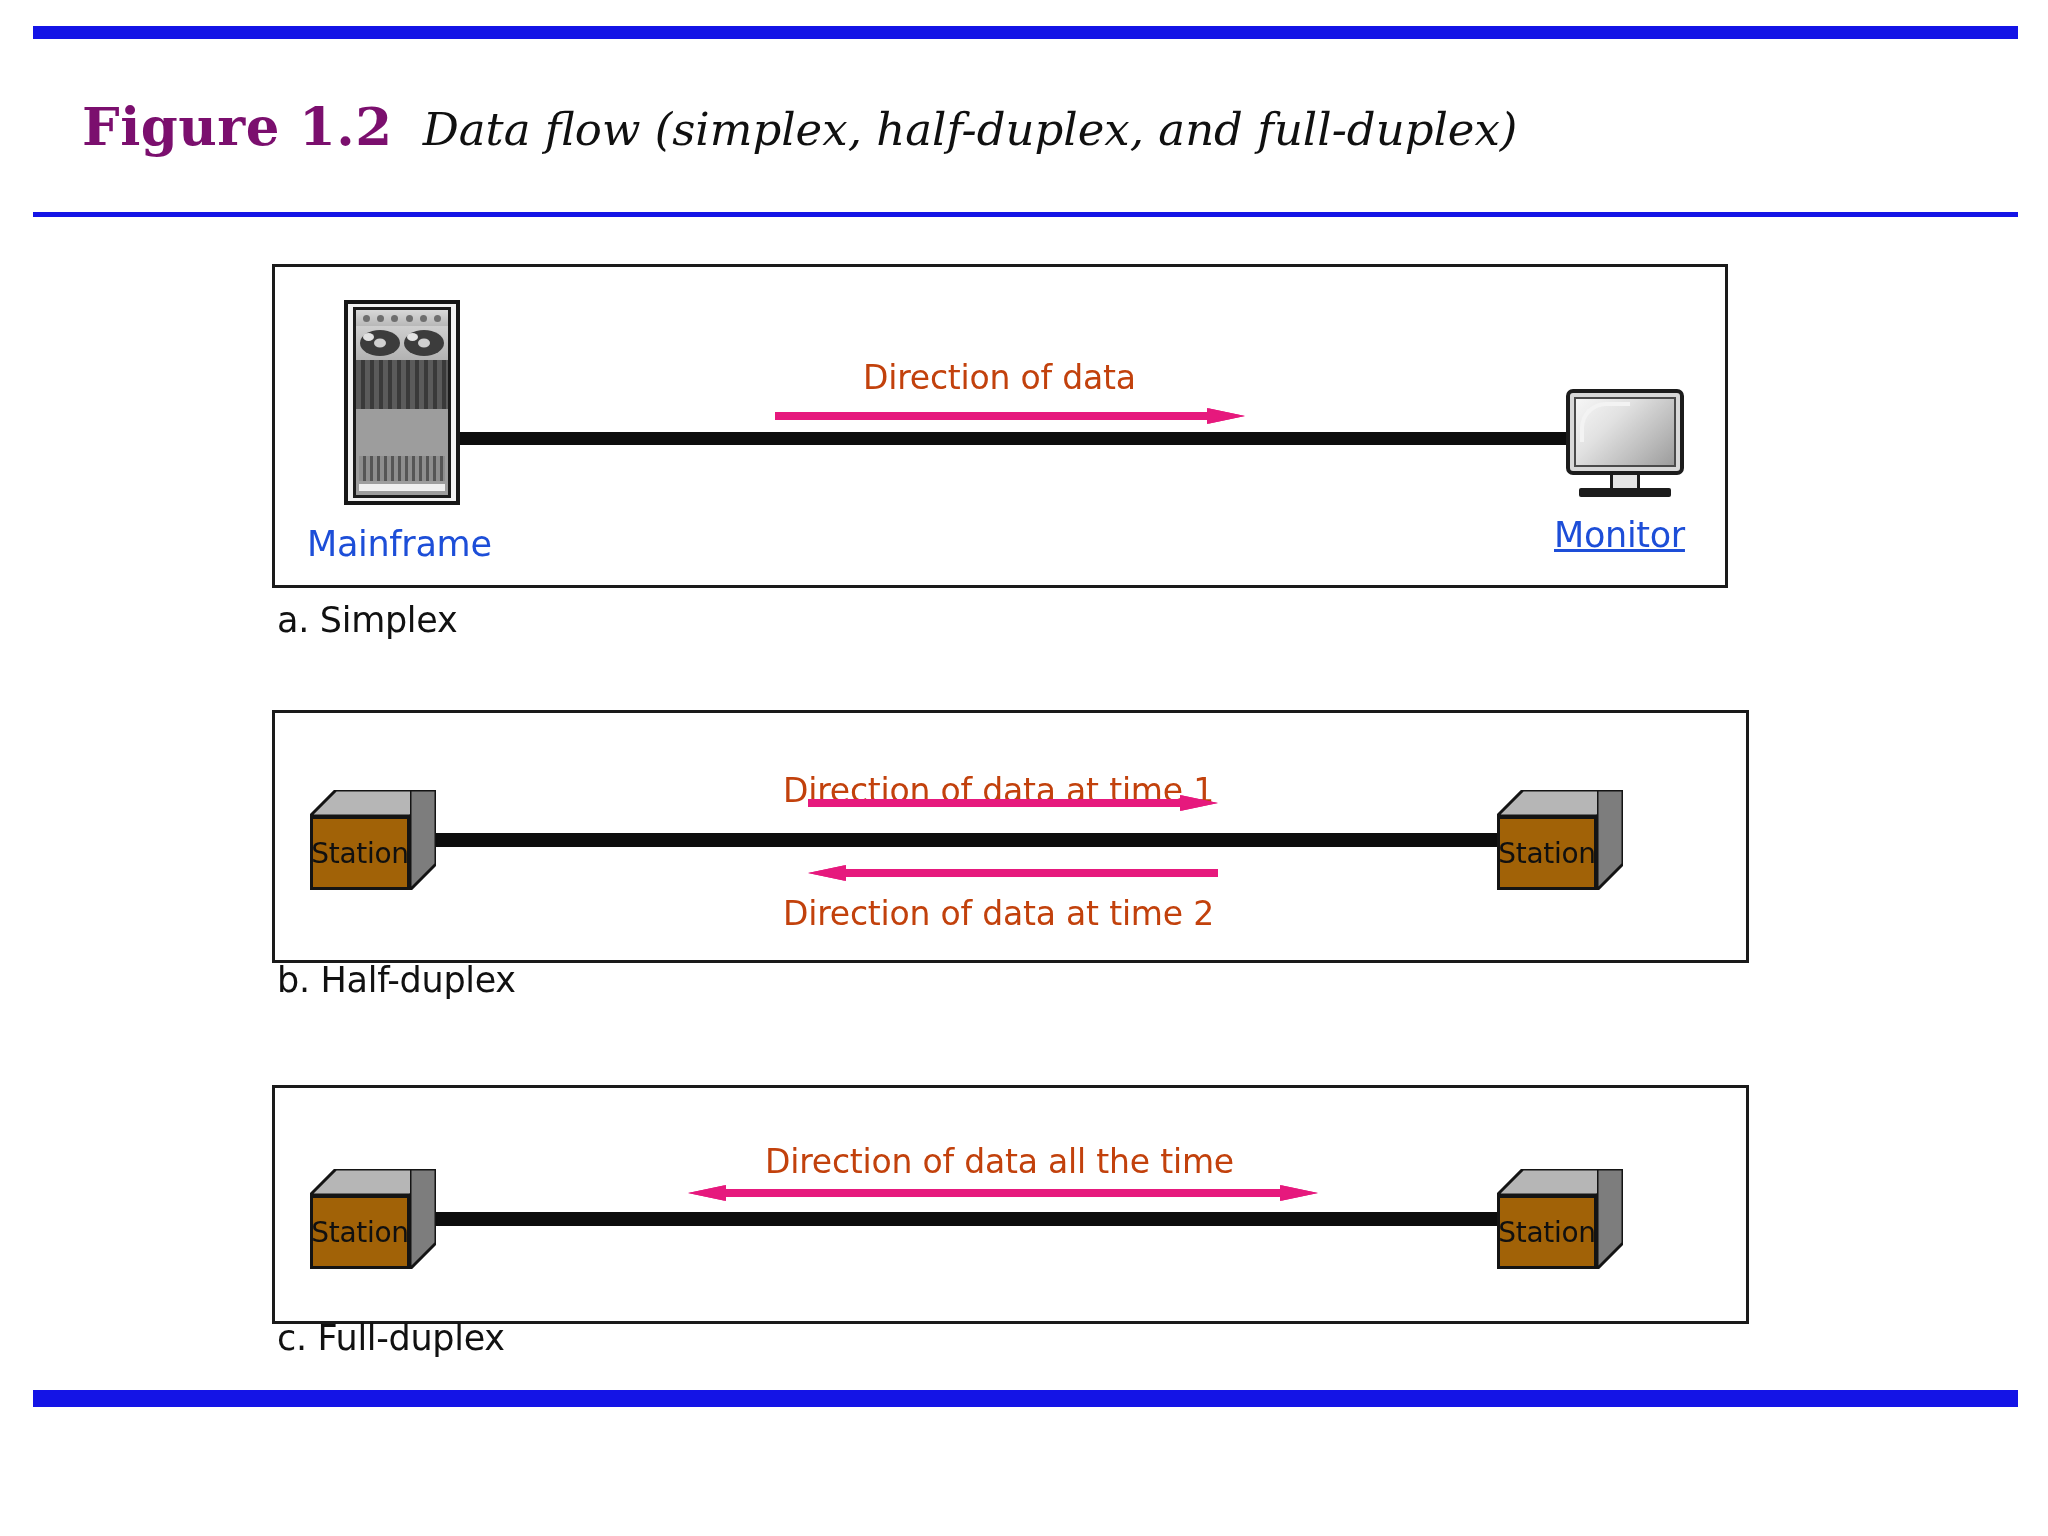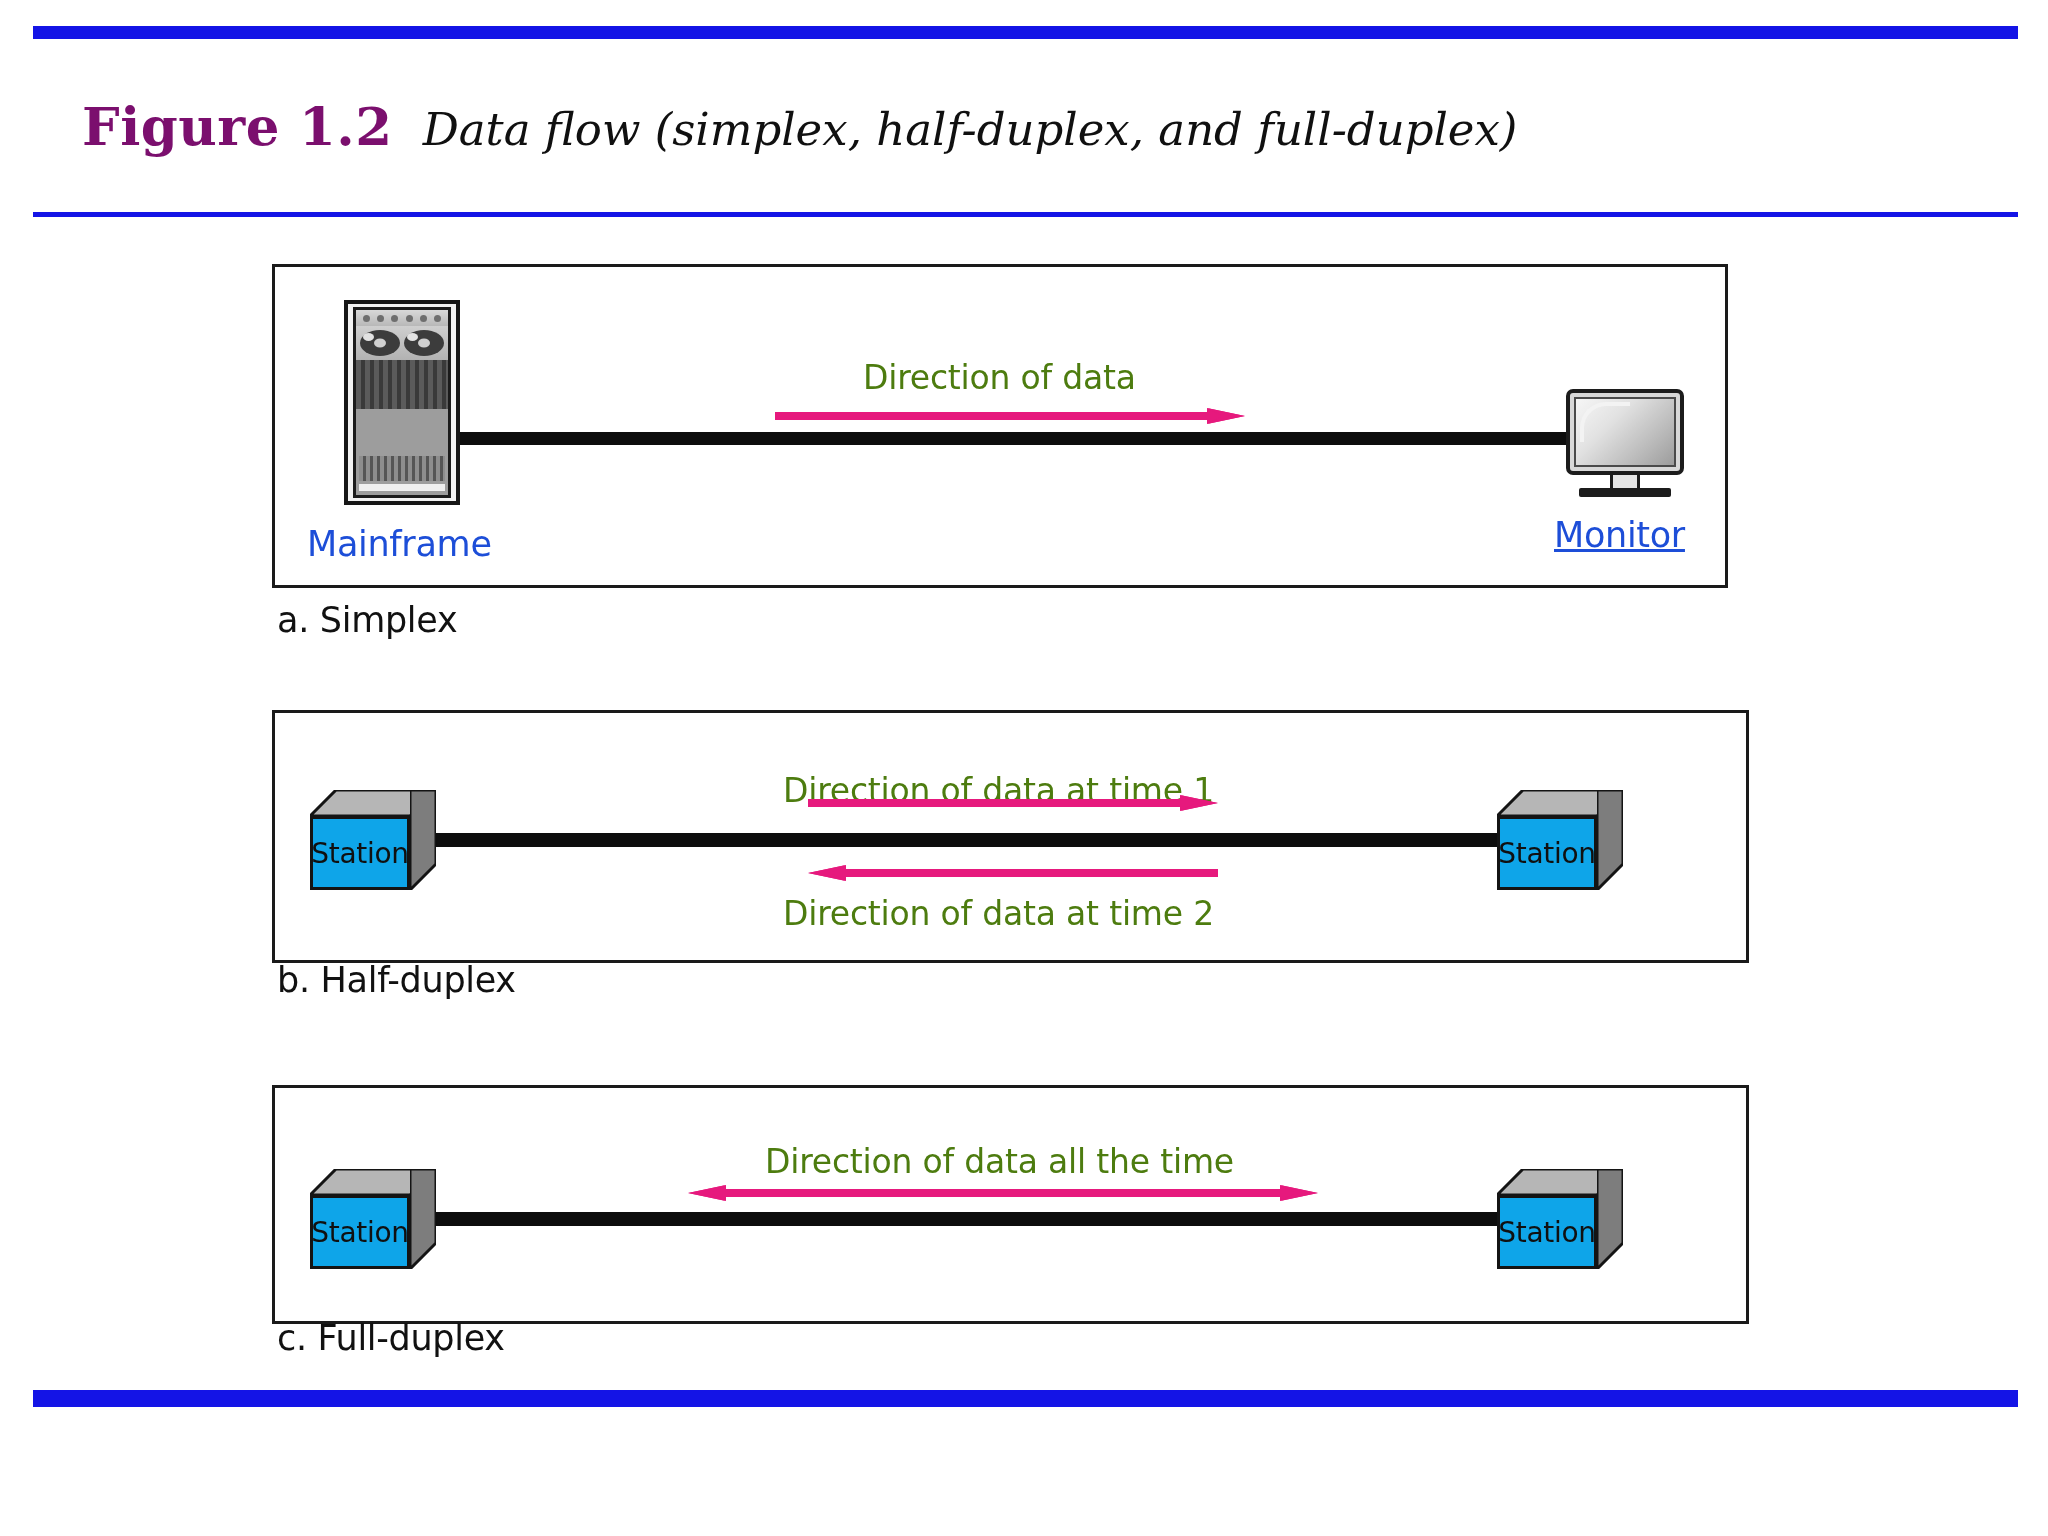--- a/index.html
+++ b/index.html
@@ -260,41 +260,41 @@
   }
   .st-side {
     position: absolute;
     right: 0; top: 0;
     width: 26px; height: 100px;
   }
   .st-front {
     position: absolute;
     left: 0; top: 26px;
     width: 100px; height: 74px;
-    background: #0ea5e9;
+    background: #a16207;
     border: 3px solid #141414;
     box-sizing: border-box;
     display: flex;
     align-items: center;
     justify-content: center;
   }
   .st-label {
     font-size: 28px;
     color: #101010;
     letter-spacing: -0.3px;
   }
 
   
   .arrow-svg { position: absolute; }
 
   
   .arrow-label {
     position: absolute;
     font-size: 33px;
-    color: #4d7c0f;
+    color: #c2410c;
     letter-spacing: -0.2px;
     white-space: nowrap;
   }
 
   
   .device-caption {
     position: absolute;
     font-size: 35px;
     color: #1d4ed8;
     white-space: nowrap;

